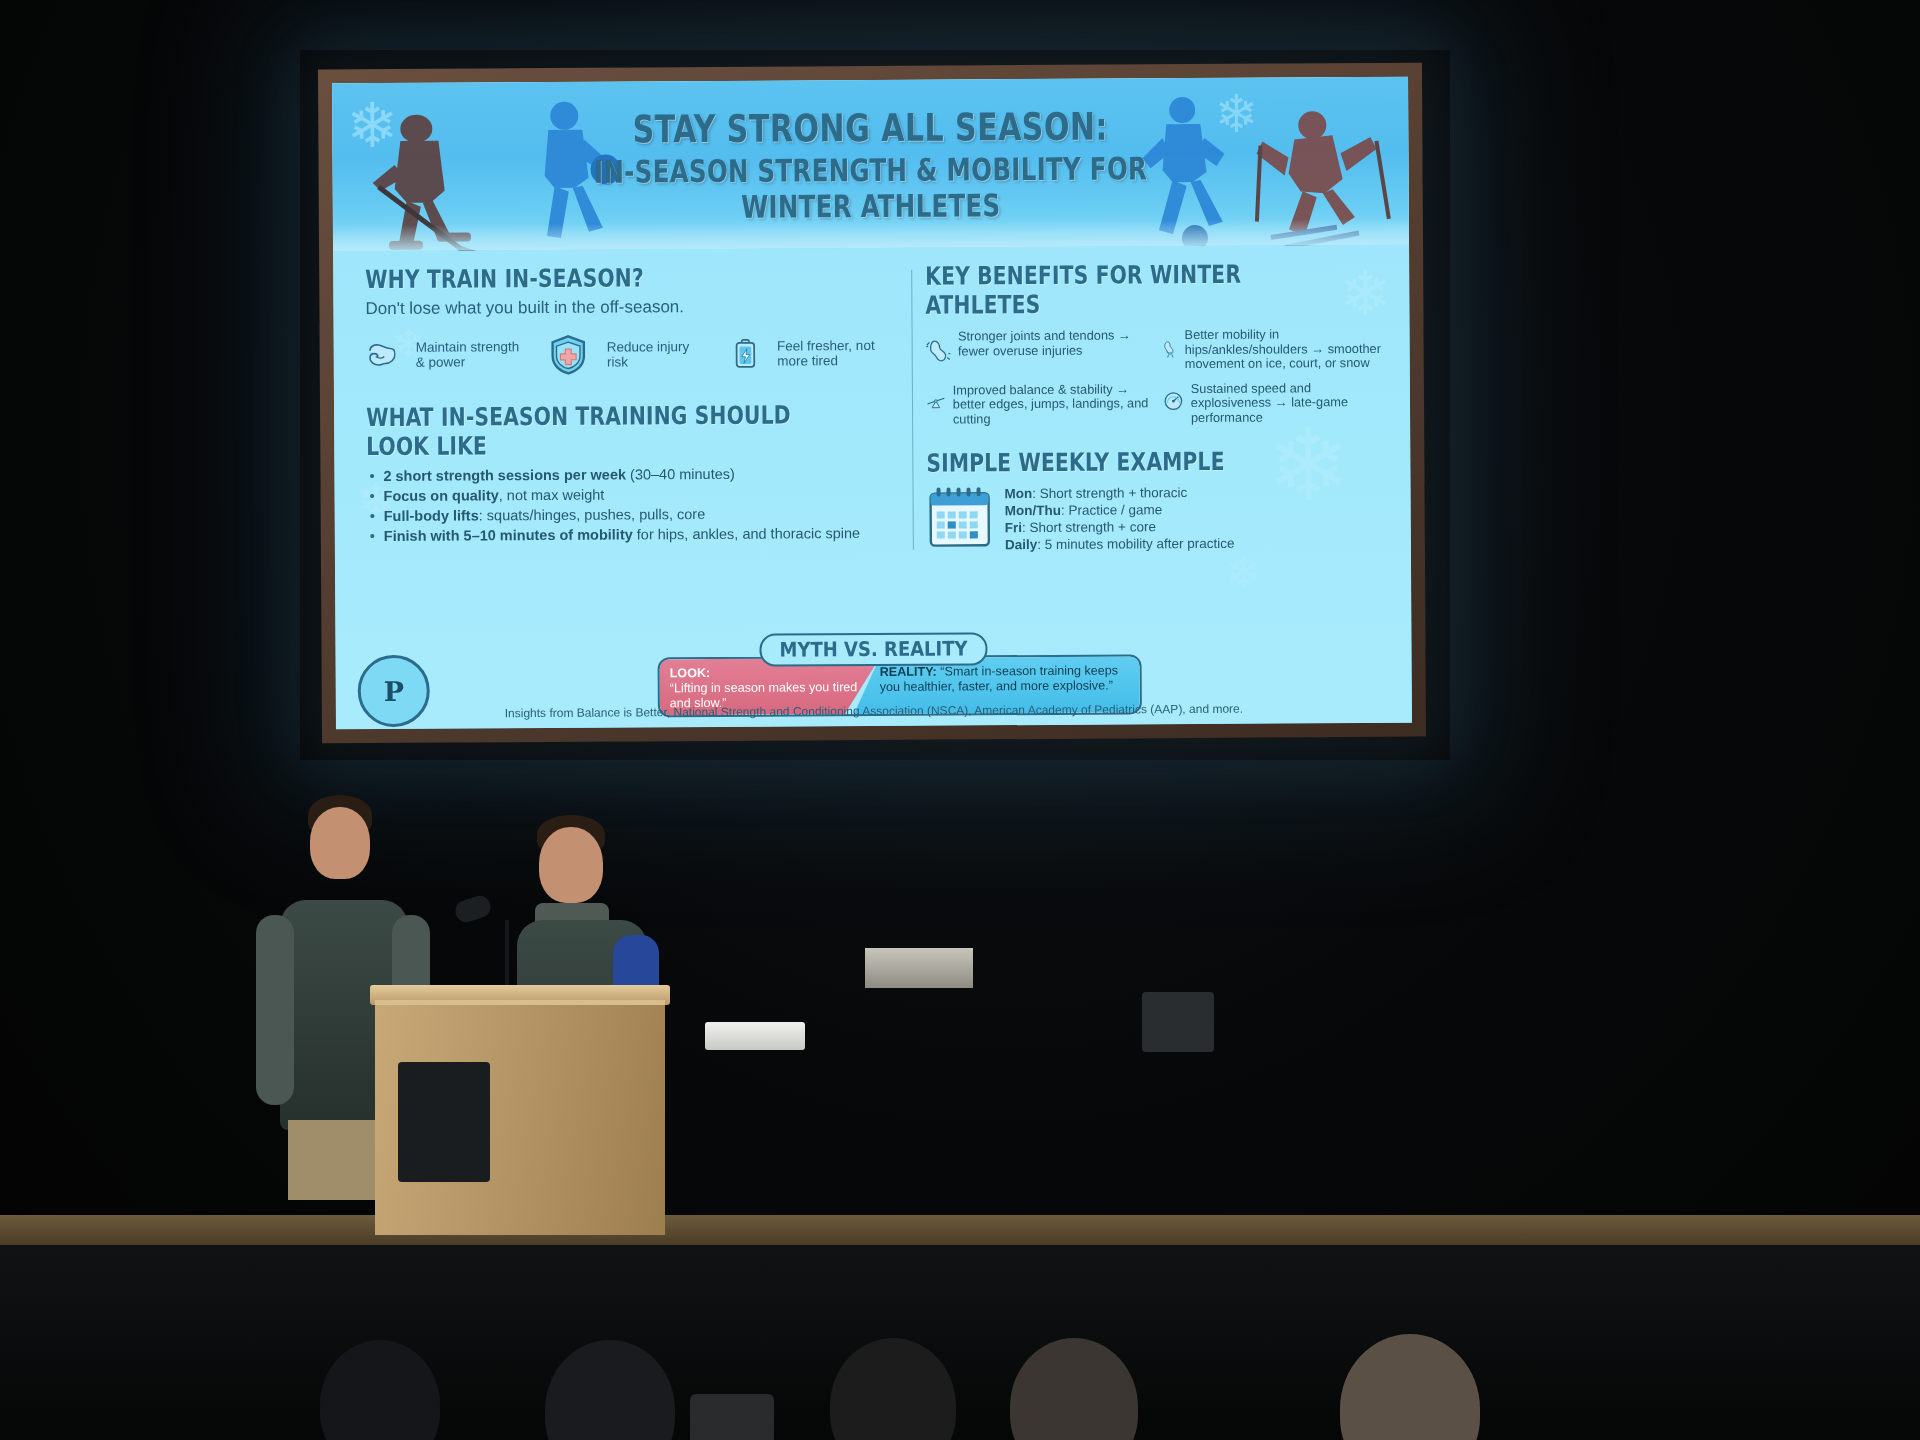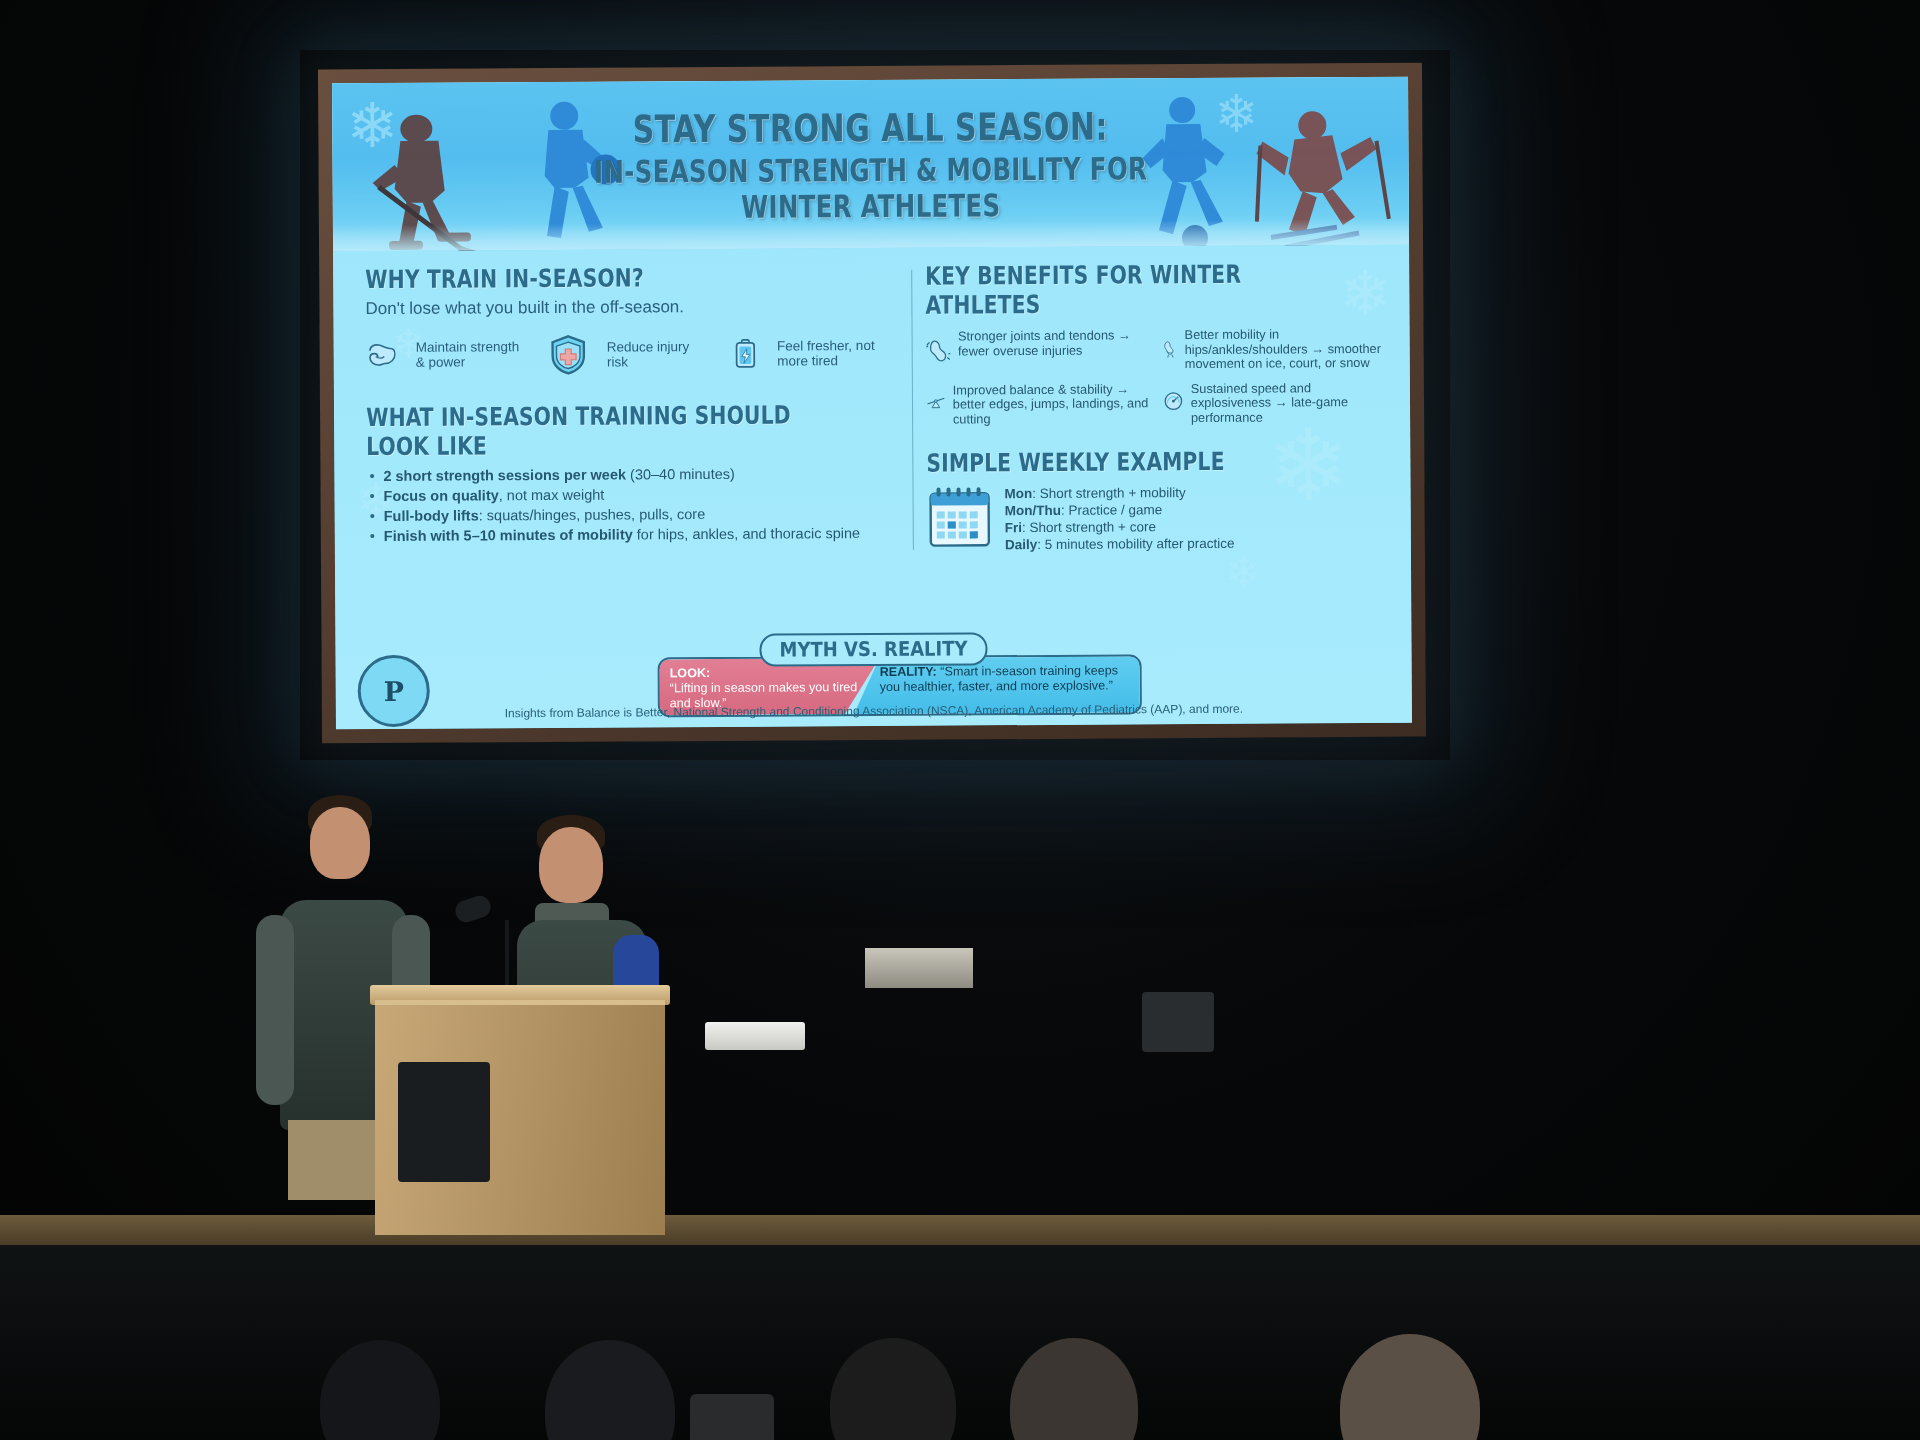--- a/index.html
+++ b/index.html
@@ -307,21 +307,21 @@
                     <rect x="43" y="36" width="8" height="7"></rect>
                   <rect x="10" y="46" width="8" height="7"></rect>
                     <rect x="21" y="46" width="8" height="7"></rect>
                   <rect x="32" y="46" width="8" height="7"></rect>
                     <rect x="43" y="46" width="8" height="7"></rect>
                 </g>
                 <rect x="21" y="36" width="8" height="7" fill="#2f8fc4"></rect>
                 <rect x="43" y="46" width="8" height="7" fill="#2f8fc4"></rect>
               </svg>
               <div class="weeklines">
-                <div><span class="b">Mon</span><span>: Short strength + mobility</span></div>
+                <div><span class="b">Mon</span><span>: Short strength + thoracic</span></div>
                 <div><span class="b">Mon/Thu</span><span>: Practice / game</span></div>
                 <div><span class="b">Fri</span><span>: Short strength + core</span></div>
                 <div><span class="b">Daily</span><span>: 5 minutes mobility after practice</span></div>
               </div>
             </div>
           </div>
 
           <div class="mvr-pill">MYTH VS. REALITY</div>
           <div class="mvr-bar">
             <div class="myth">

